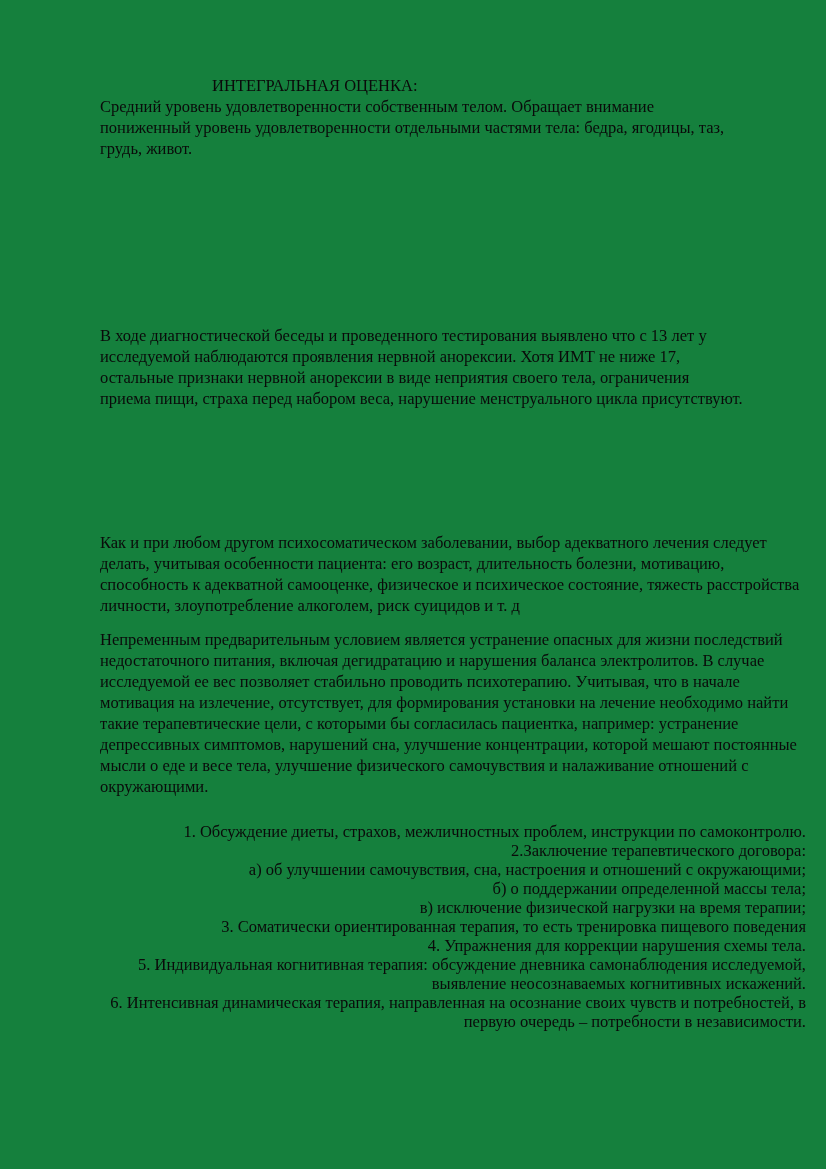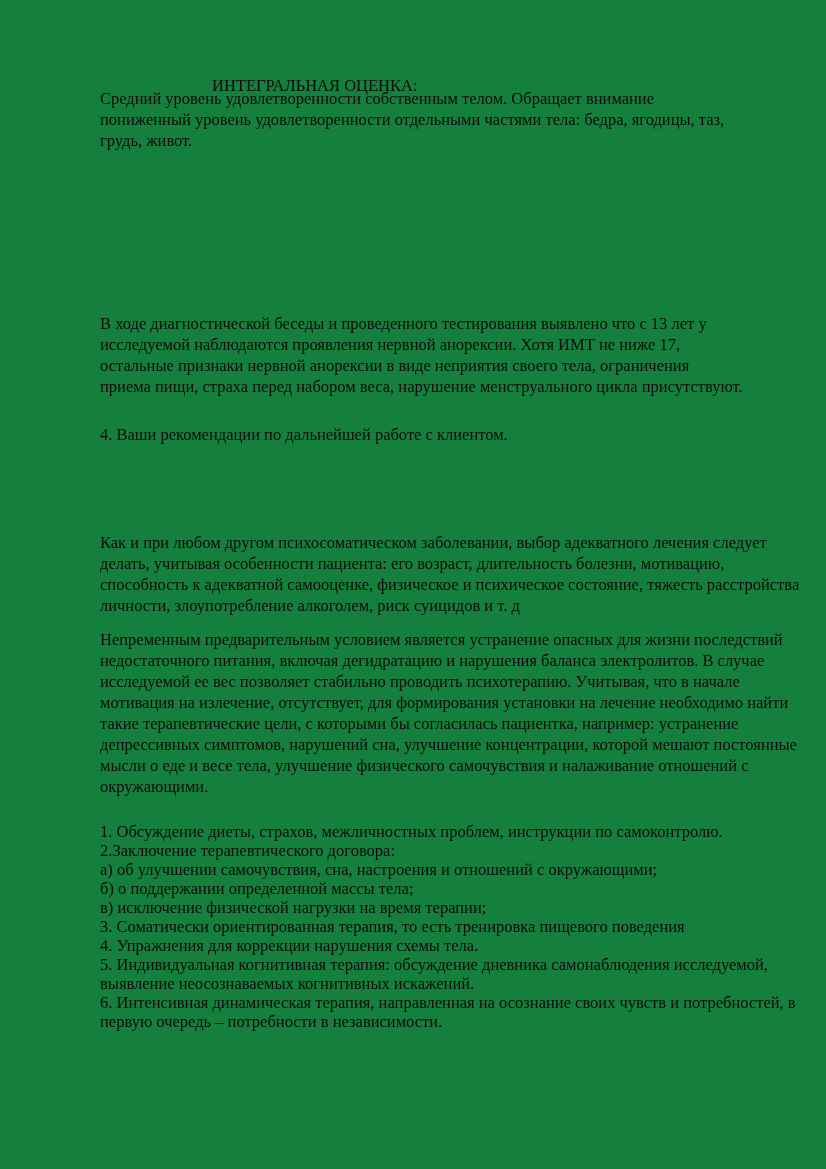--- a/index.html
+++ b/index.html
@@ -24,40 +24,40 @@
     left: 100px;
     width: 706px;
     white-space: pre-line;
   }
   .heading {
     left: 212px;
     width: 594px;
   }
   .tight {
     line-height: 19px;
+    text-align: right;
   }
 </style>
 </head>
 <body>
 
 <div class="page">
 
   <div class="block heading" style="top:75px">ИНТЕГРАЛЬНАЯ ОЦЕНКА:</div>
 
-  <div class="block" style="top:88px">Средний уровень удовлетворенности собственным телом. Обращает внимание
+  <div class="block" style="top:96px">Средний уровень удовлетворенности собственным телом. Обращает внимание
 пониженный уровень удовлетворенности отдельными частями тела: бедра, ягодицы, таз,
 грудь, живот.</div>
 
 
-  <div class="block" style="top:313px">В ходе диагностической беседы и проведенного тестирования выявлено что с 13 лет у
+  <div class="block" style="top:325px">В ходе диагностической беседы и проведенного тестирования выявлено что с 13 лет у
 исследуемой наблюдаются проявления нервной анорексии. Хотя ИМТ не ниже 17,
 остальные признаки нервной анорексии в виде неприятия своего тела, ограничения
 приема пищи, страха перед набором веса, нарушение менструального цикла присутствуют.</div>
 
-  <div class="block" style="top:424px">4. Ваши рекомендации по дальнейшей работе с клиентом.</div>
 
   <div class="block" style="top:532px">Как и при любом другом психосоматическом заболевании, выбор адекватного лечения следует
 делать, учитывая особенности пациента: его возраст, длительность болезни, мотивацию,
 способность к адекватной самооценке, физическое и психическое состояние, тяжесть расстройства
 личности, злоупотребление алкоголем, риск суицидов и т. д</div>
 
   <div class="block" style="top:629px">Непременным предварительным условием является устранение опасных для жизни последствий
 недостаточного питания, включая дегидратацию и нарушения баланса электролитов. В случае
 исследуемой ее вес позволяет стабильно проводить психотерапию. Учитывая, что в начале
 мотивация на излечение, отсутствует, для формирования установки на лечение необходимо найти

